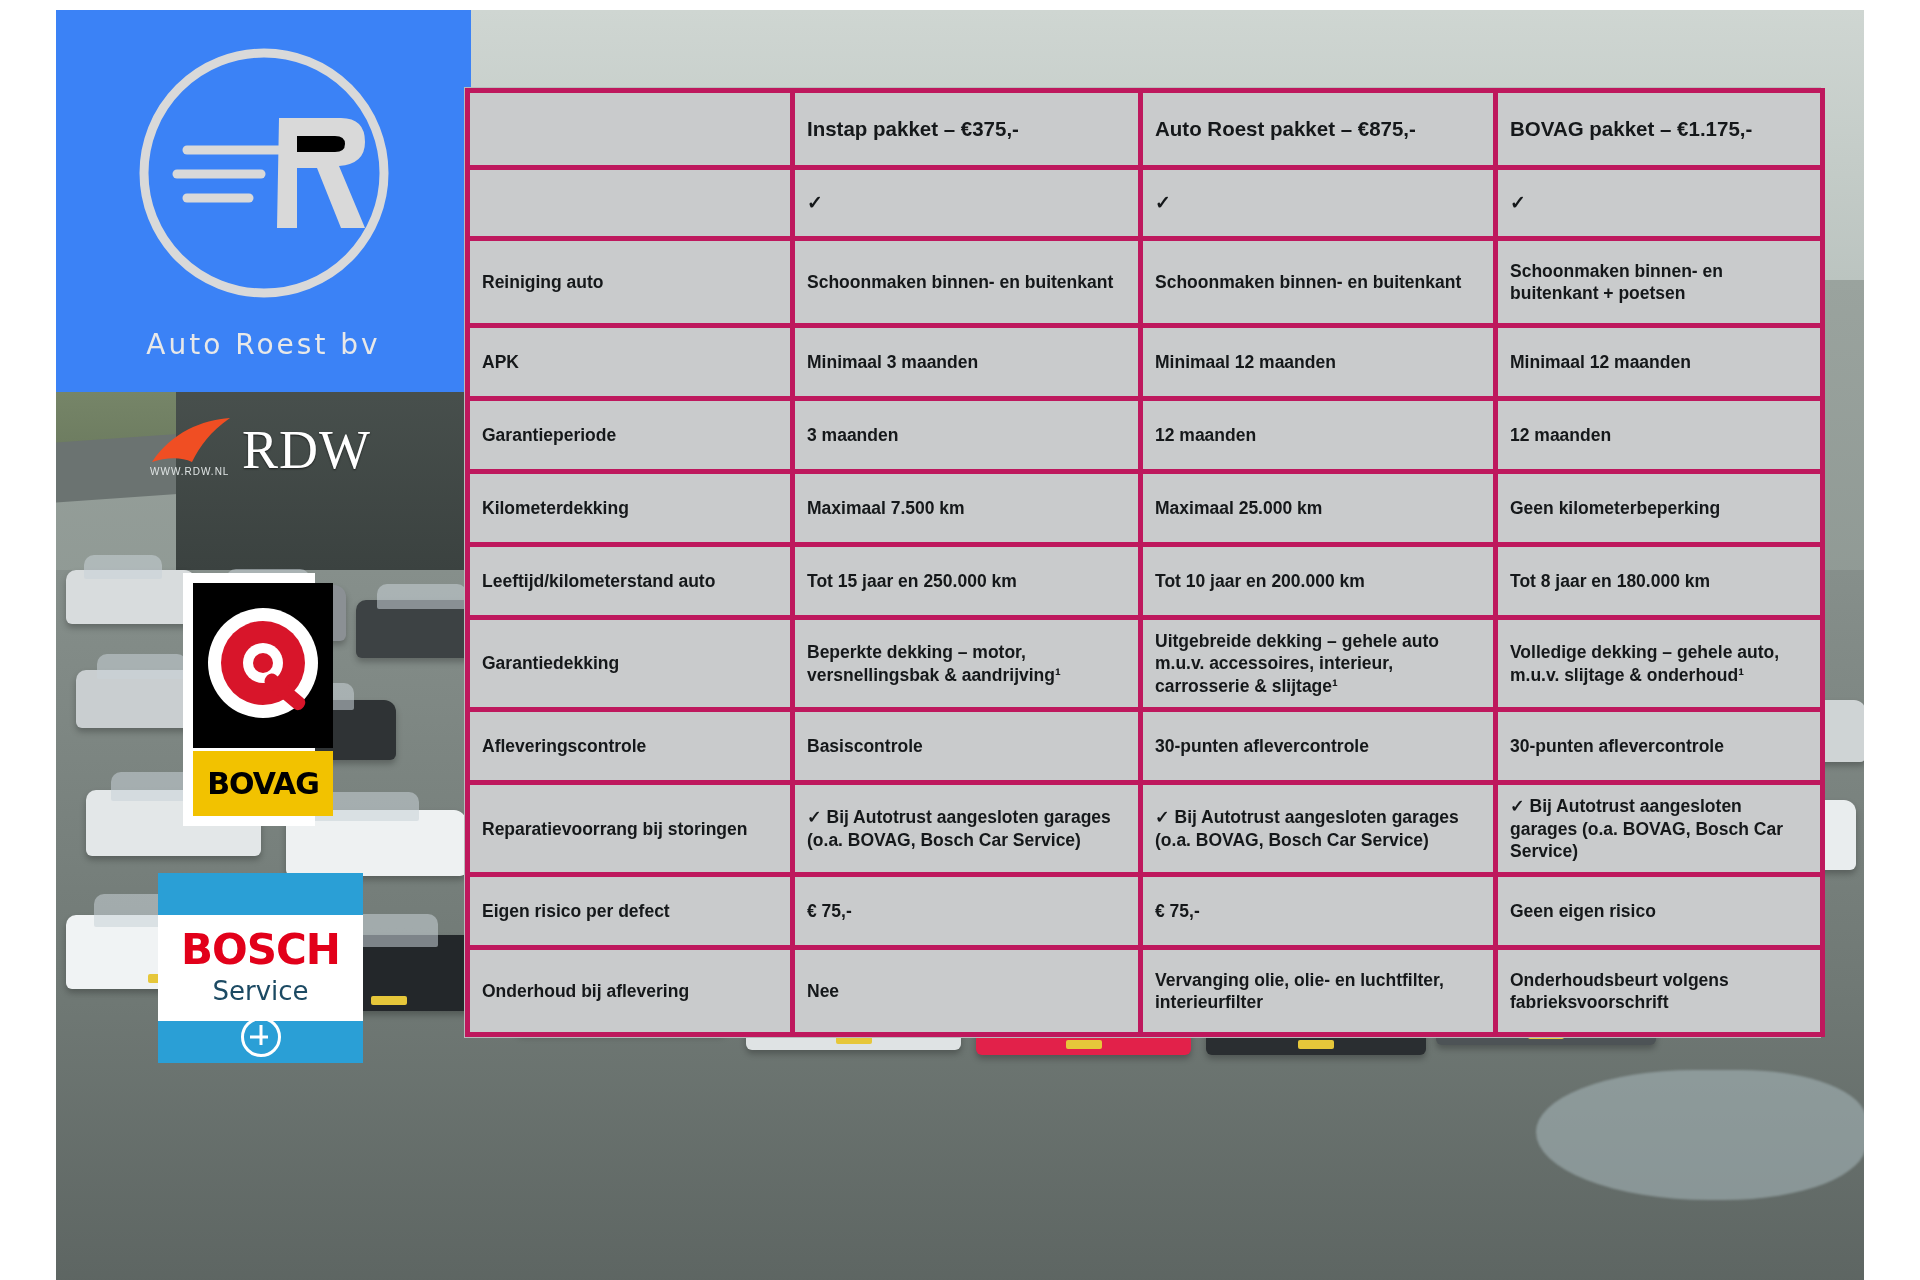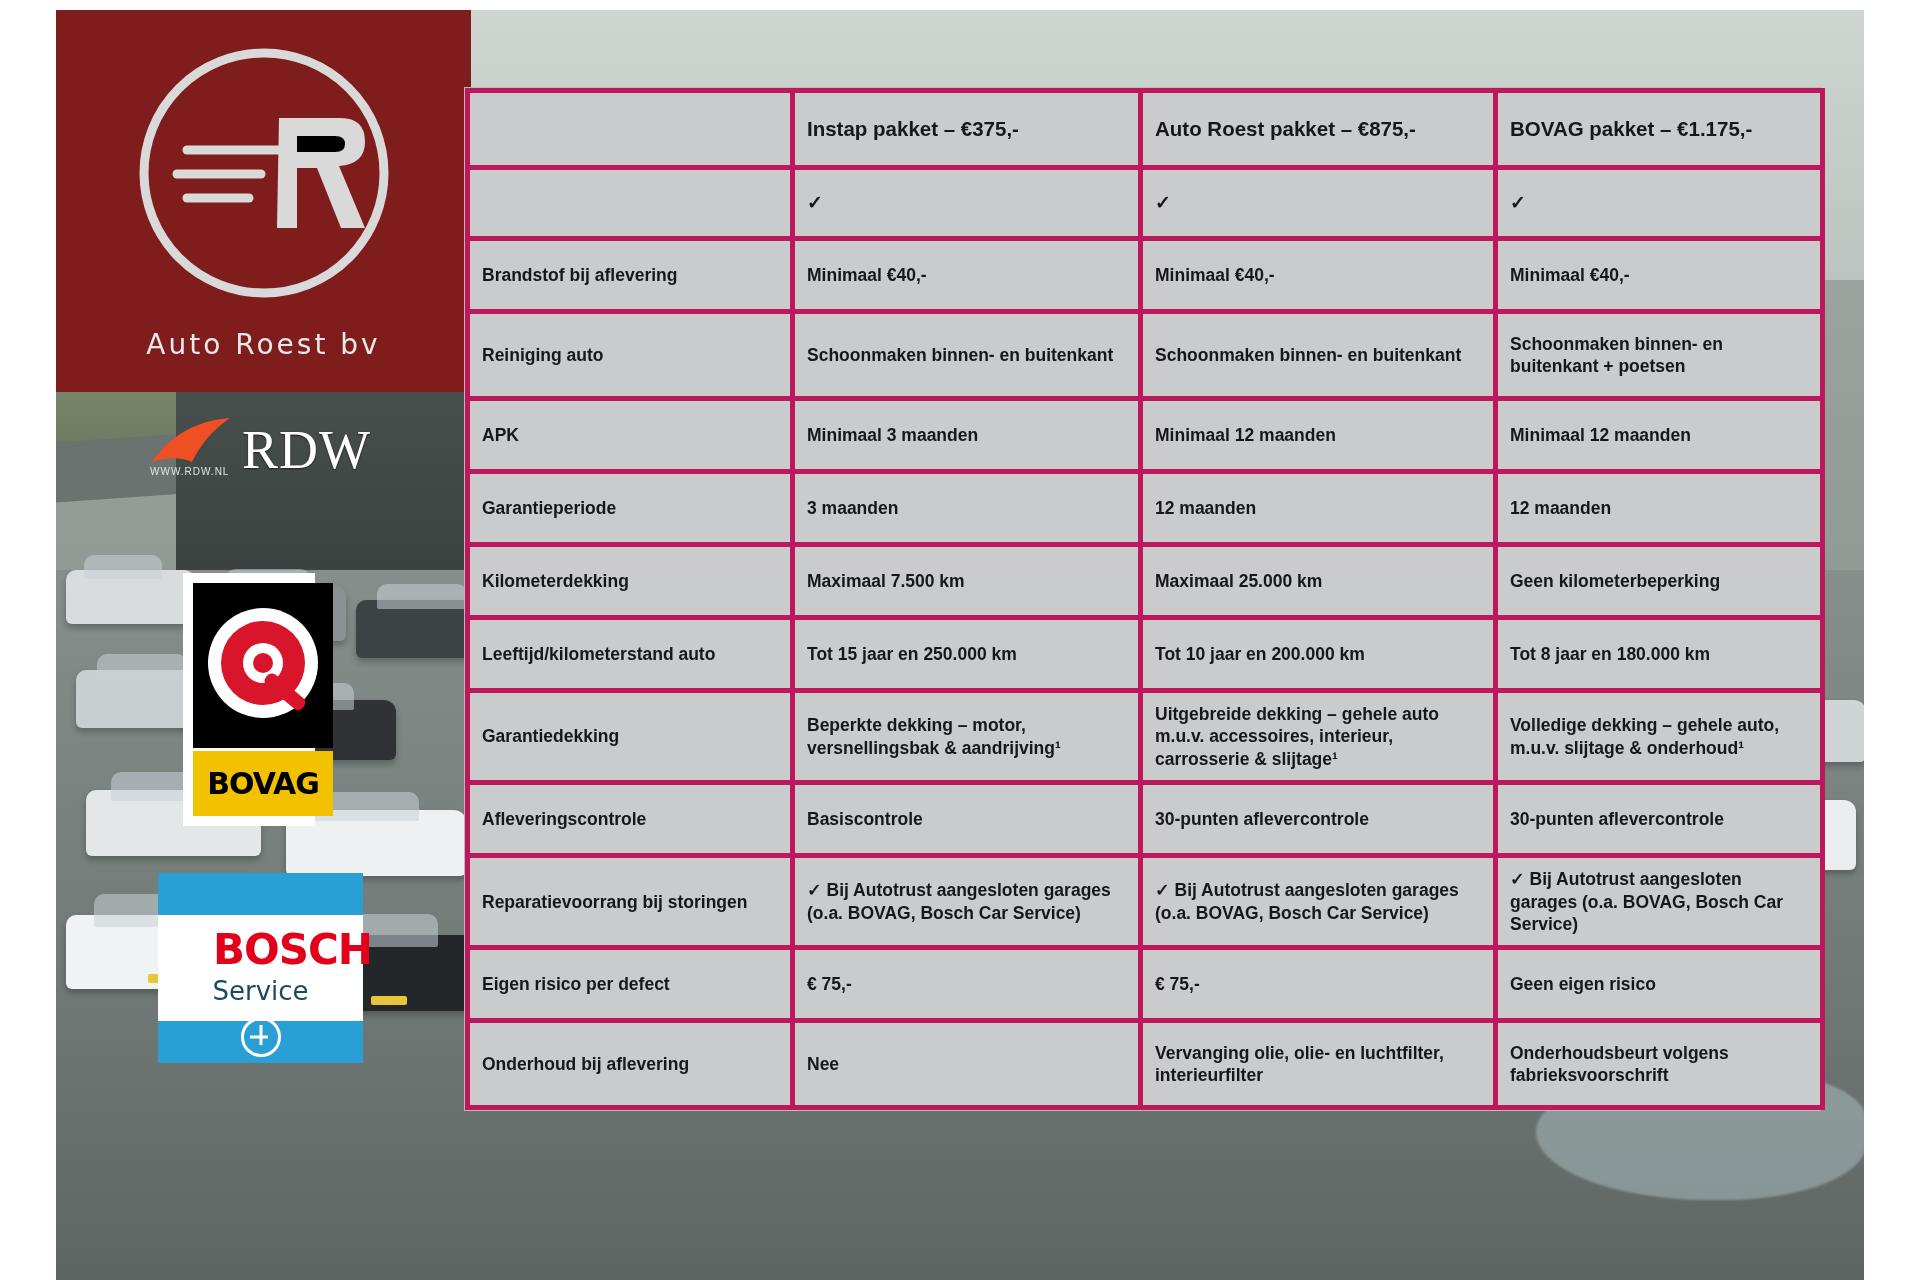--- a/index.html
+++ b/index.html
@@ -100,21 +100,21 @@
     border-radius: 2px;
   }
 
   
   .logo-panel {
     position: absolute;
     left: 56px;
     top: 10px;
     width: 415px;
     height: 382px;
-    background: #7f1d1d;
+    background: #3b82f6;
     z-index: 5;
   }
   .logo-mark {
     position: absolute;
     left: 50%;
     top: 28px;
     transform: translateX(-50%);
   }
   .logo-caption {
     position: absolute;
@@ -202,21 +202,20 @@
   }
   .bosch-word {
     position: absolute;
     top: 52px; left: 0; width: 100%;
     text-align: center;
     color: #e2001a;
     font-weight: bold;
     font-size: 42px;
     font-family: "DejaVu Sans", sans-serif;
     letter-spacing: -1px;
-    padding-left: 32px;
   }
   .bosch-service {
     position: absolute;
     top: 103px; left: 0; width: 100%;
     text-align: center;
     color: #1c4a63;
     font-size: 26px;
     font-family: "DejaVu Sans", sans-serif;
   }
   .bosch-blue-bottom {
@@ -413,26 +412,20 @@
         </tr>
       </thead>
       <tbody>
         <tr class="checkrow">
           <td></td>
           <td class="chk">✓</td>
           <td class="chk">✓</td>
           <td class="chk">✓</td>
         </tr>
 
-        <tr class="row-h-short">
-          <td>Brandstof bij aflevering</td>
-          <td>Minimaal €40,-</td>
-          <td>Minimaal €40,-</td>
-          <td>Minimaal €40,-</td>
-        </tr>
 
         <tr class="row-h-tall">
           <td>Reiniging auto</td>
           <td>Schoonmaken binnen- en buitenkant</td>
           <td>Schoonmaken binnen- en buitenkant</td>
           <td>Schoonmaken binnen- en buitenkant + poetsen</td>
         </tr>
 
         <tr class="row-h-short">
           <td>APK</td>

